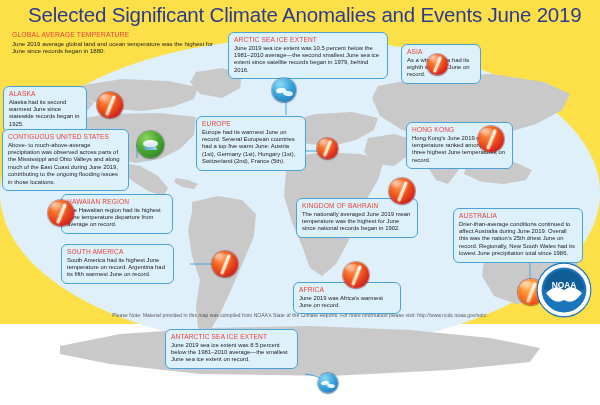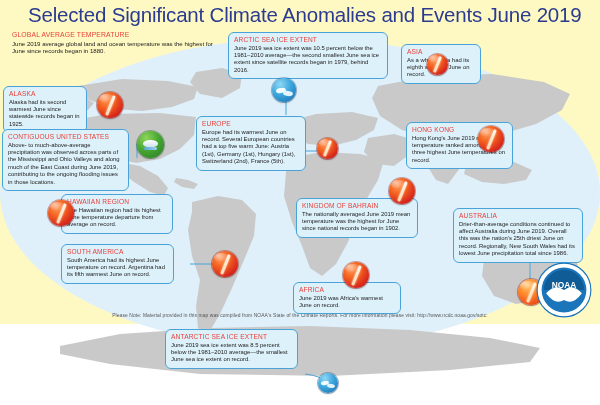--- a/index.html
+++ b/index.html
@@ -2,21 +2,21 @@
 <html><head>
 <meta charset="utf-8">
 <style>
   * { box-sizing: border-box; margin: 0; padding: 0; }
   html, body {
     width: 600px; height: 405px;
     background: #ffffff;
     font-family: "Liberation Sans", sans-serif;
     overflow: hidden;
   }
-  #root { position: relative; width: 600px; height: 324px; background: #fef9c3; }
+  #root { position: relative; width: 600px; height: 324px; background: #fde047; }
 
   
   .title {
     position: absolute; left: 28px; top: 3px;
     font-size: 20.5px; font-weight: 400;
     color: #2b3b8f; letter-spacing: -0.2px;
     white-space: nowrap;
   }
 
   

